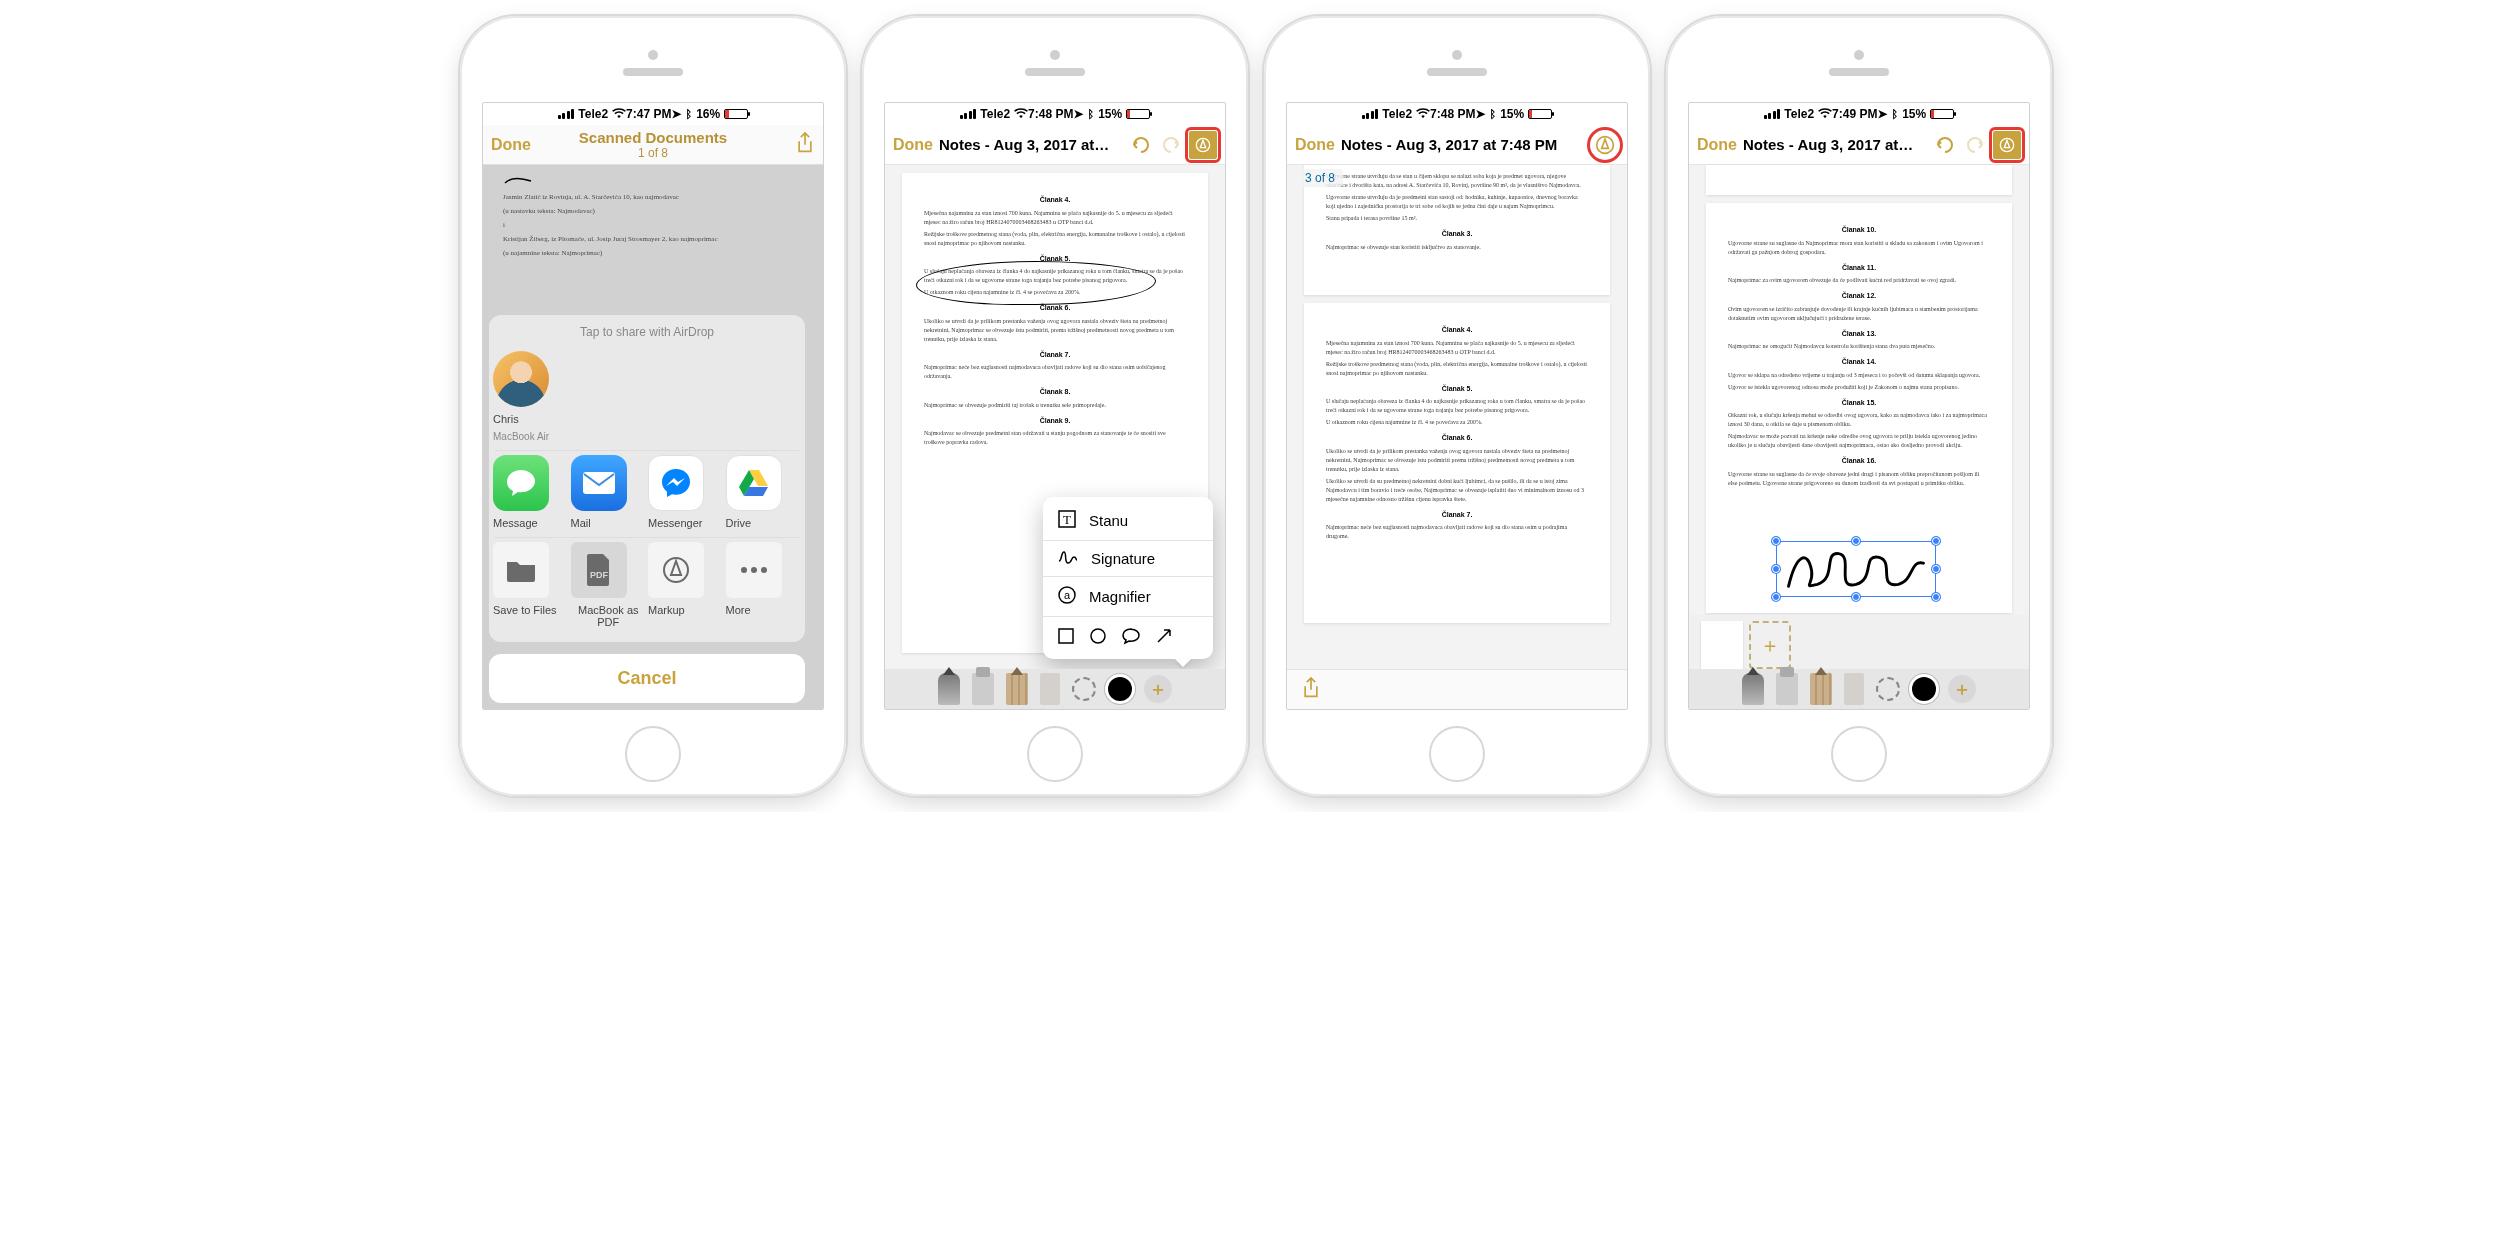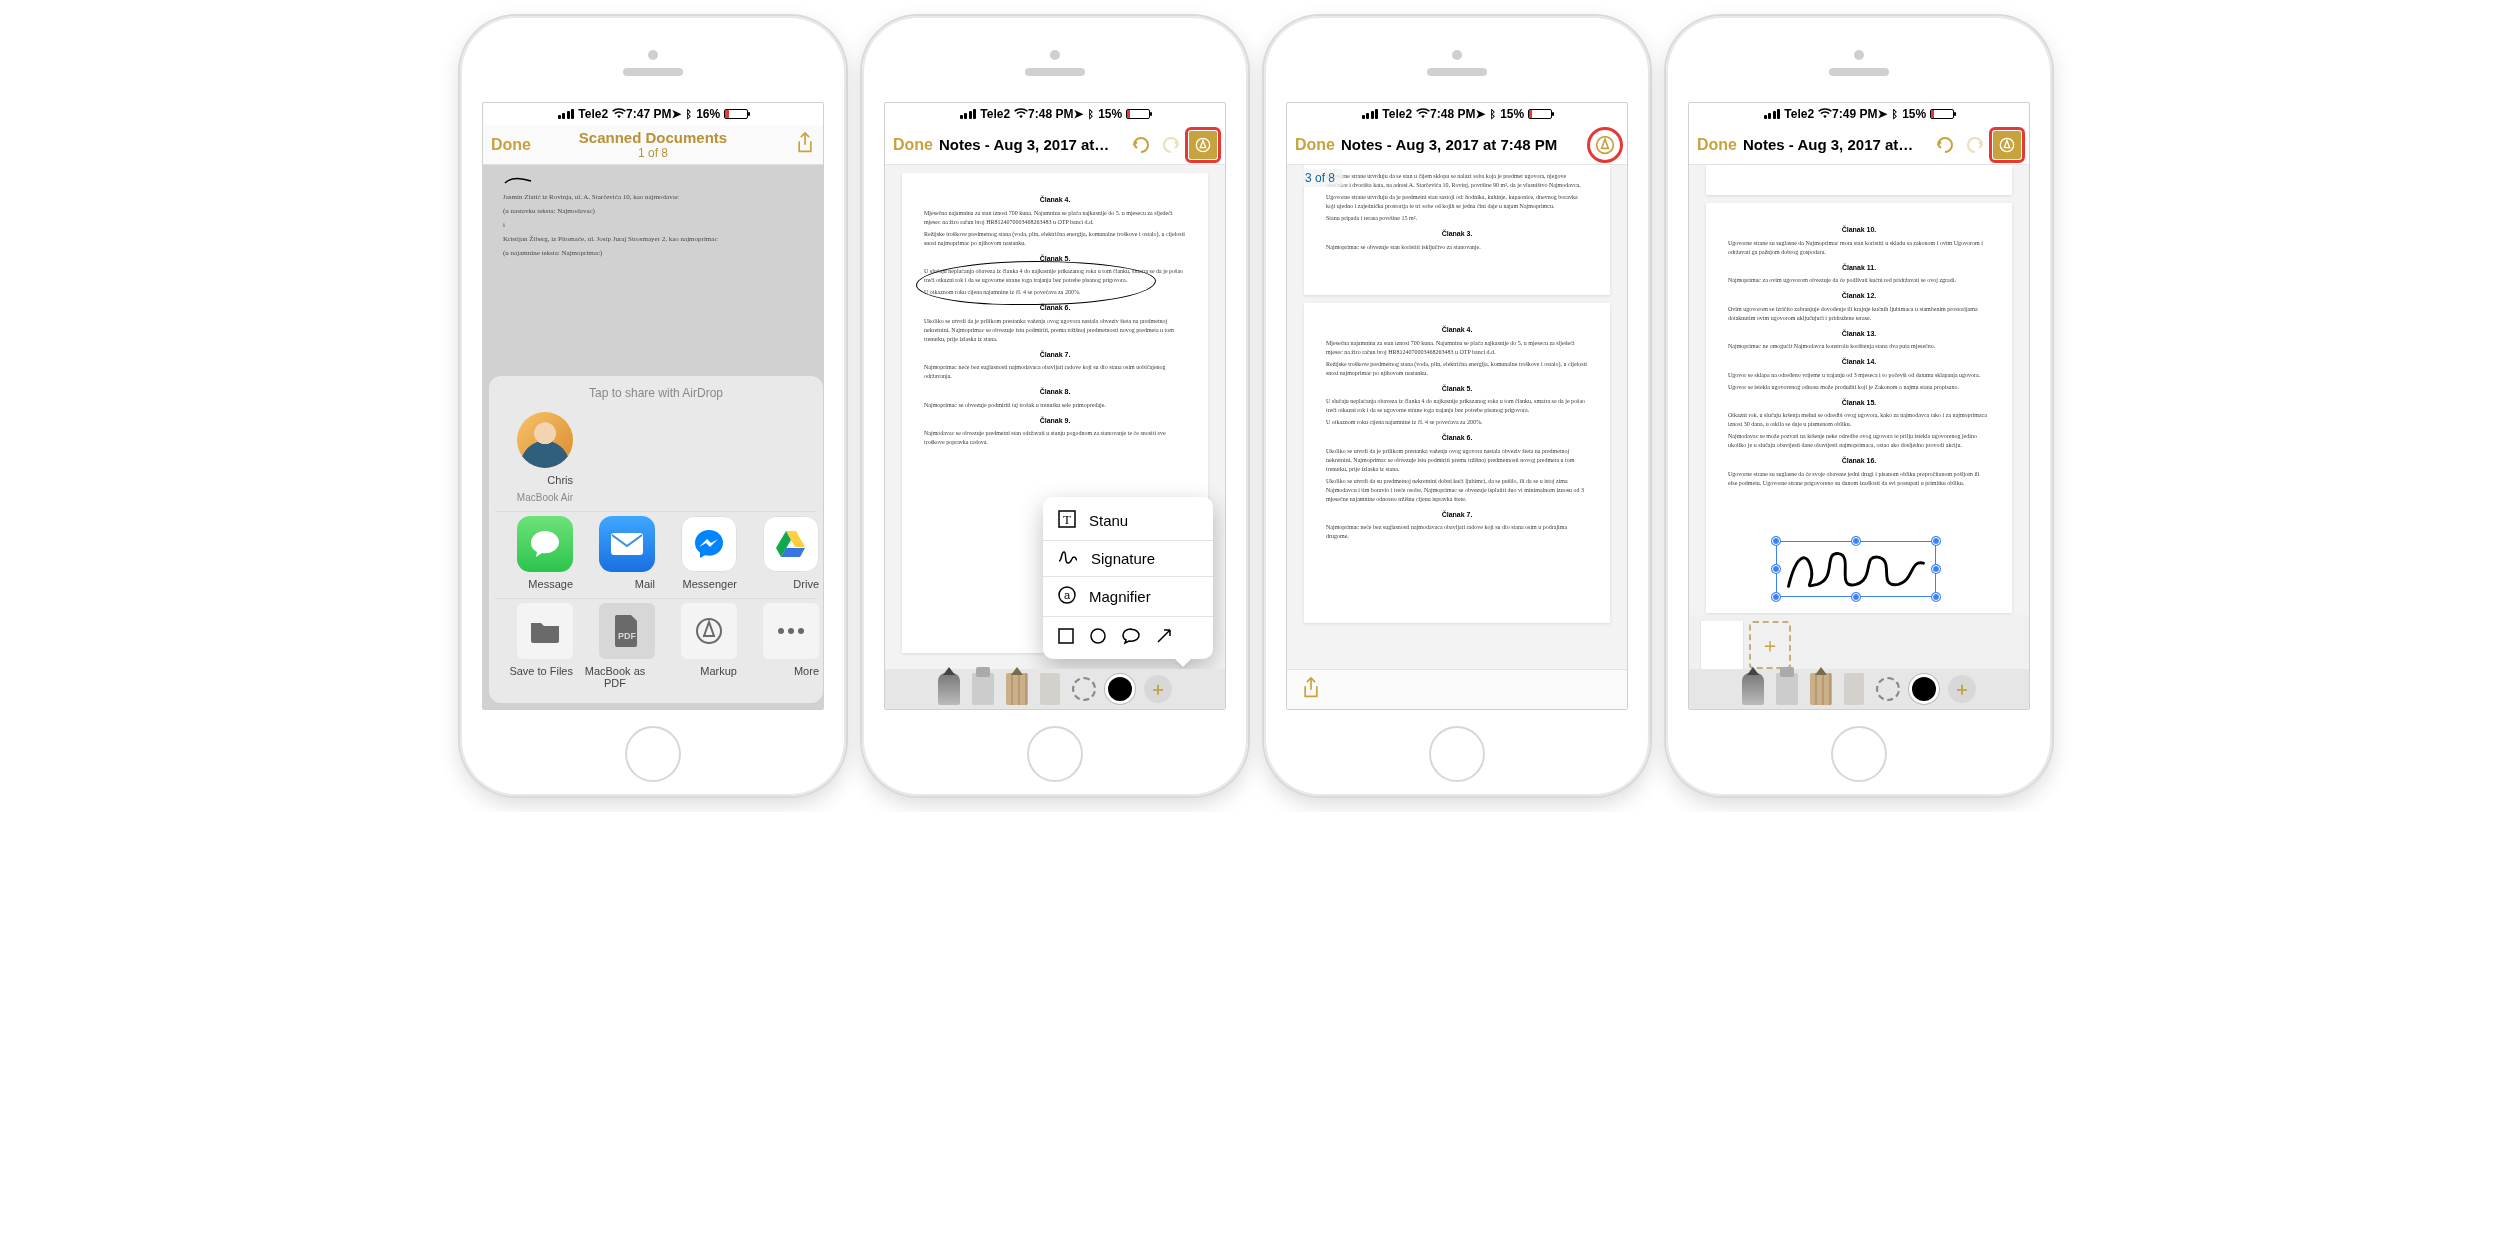--- a/index.html
+++ b/index.html
@@ -33,25 +33,25 @@
   .undo-btn { width:24px; height:24px; border-radius:50%; color:#c8a23d; display:flex; align-items:center; justify-content:center; }
   .red-box { outline:3px solid #e53935; outline-offset:1px; border-radius:2px; }
   .content { position:absolute; top:62px; left:0; right:0; bottom:0; }
   
   .docpage { background:#fff; margin:8px auto; width:90%; padding:16px 22px; box-shadow:0 1px 3px rgba(0,0,0,.1); font-size:6px; line-height:1.5; color:#3b3b3b; }
   .docpage .sec-title { text-align:center; font-weight:600; margin:6px 0 2px; font-size:7px; color:#000; }
   .docpage p { margin:3px 0; font-family: Georgia, 'Times New Roman', serif; }
   .page-counter { position:absolute; top:4px; left:10px; background:#f2f2f2cc; padding:2px 8px; border-radius:4px; font-size:12px; color:#0369a1; }
   
   .dim { position:absolute; inset:0; background:rgba(0,0,0,.18); }
-  .share { position:absolute; left:6px; right:18px; bottom:6px; display:flex; flex-direction:row; gap:24px; }
+  .share { position:absolute; left:6px; right:18px; bottom:6px; display:flex; flex-direction:column; gap:12px; }
   .share-card { background:#ecedeedd; border-radius:12px; padding:6px 0; backdrop-filter:blur(6px); }
   .airdrop-title { text-align:center; font-size:12px; color:#888; padding:4px 0 8px; }
   .share-row { display:flex; padding:4px 4px 8px; gap:2px; overflow:hidden; }
-  .share-item { width:80px; display:flex; flex-direction:column; align-items:flex-end; gap:6px; }
+  .share-item { width:80px; display:flex; flex-direction:column; align-items:flex-start; gap:6px; }
   .share-item .lbl { font-size:11px; color:#444; text-align:center; line-height:1.1; }
   .share-item .sub { font-size:10px; color:#8a8a8a; }
   .app-icon { width:56px; height:56px; border-radius:13px; display:flex; align-items:center; justify-content:center; font-size:28px; color:#fff; }
   .act-icon { width:56px; height:56px; border-radius:6px; background:#f4f4f4; display:flex; align-items:center; justify-content:center; color:#555; }
   .act-icon.sel{ background:#d7d7d7; }
   .avatar { width:56px; height:56px; border-radius:50%; background:linear-gradient(135deg,#f7c36a,#d98b2e); position:relative; overflow:hidden; }
   .avatar::after{ content:""; position:absolute; inset:0; background:radial-gradient(circle at 50% 38%,#f4d3b0 0 24%,transparent 25%), radial-gradient(circle at 50% 95%,#2f5f7c 0 40%,transparent 41%);}  
   .cancel-btn { background:#fff; border-radius:12px; text-align:center; padding:14px 0; color:#c8a23d; font-size:18px; font-weight:600; }
   .share-top-icon { margin-left:auto; color:#c8a23d; width:20px; height:24px; }
   

